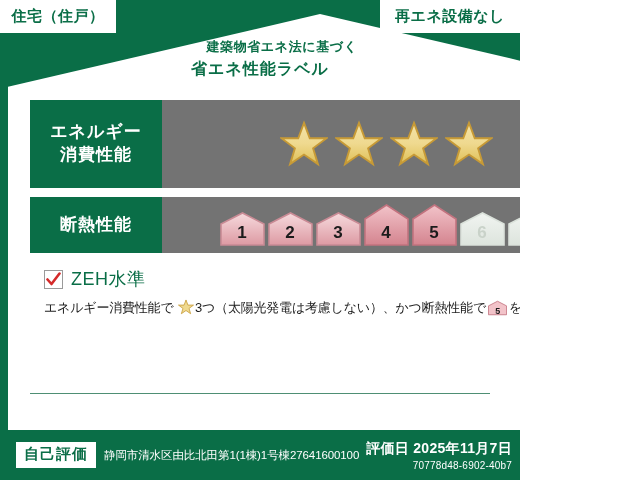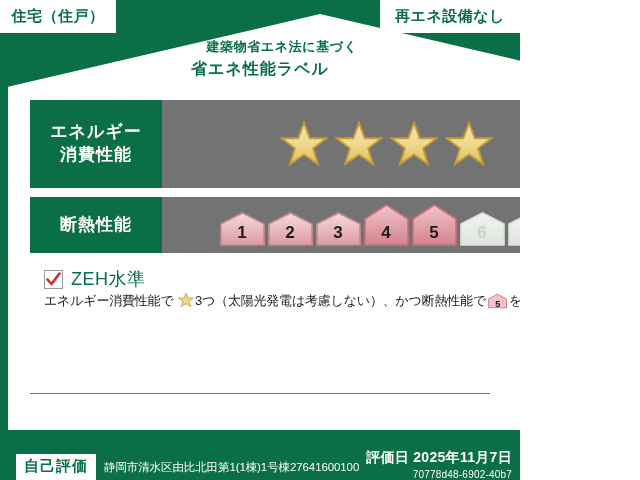--- a/index.html
+++ b/index.html
@@ -157,20 +157,21 @@
     flex: 0 0 19px;
   }
   #zeh-check svg { position: absolute; left: 1px; top: 1px; }
   #zeh-title {
     color: #0a6e47;
     font-weight: normal;
     font-size: 18px;
     letter-spacing: .5px;
   }
   #zeh-desc {
+    margin-top: 7px;
     font-size: 13px;
     line-height: 1.55;
     color: #1b1b1b;
     letter-spacing: -.2px;
   }
   #zeh-desc .inline-star { vertical-align: -3px; margin: 0 1px; }
   #zeh-desc .inline-chip { vertical-align: -4px; margin: 0 2px; }
 
   
   #bottom-rule {
@@ -180,21 +181,21 @@
     height: 1px;
     background: #4e8f74;
   }
 
   
   #footer {
     position: absolute;
     left: 0; right: 0; bottom: 0;
     height: 50px;
     display: flex;
-    align-items: flex-end;
+    align-items: center;
     z-index: 6;
     margin-top: 20px;
   }
   #footer-left {
     display: flex;
     align-items: center;
     gap: 8px;
     padding-left: 16px;
     flex: 1 1 auto;
   }

